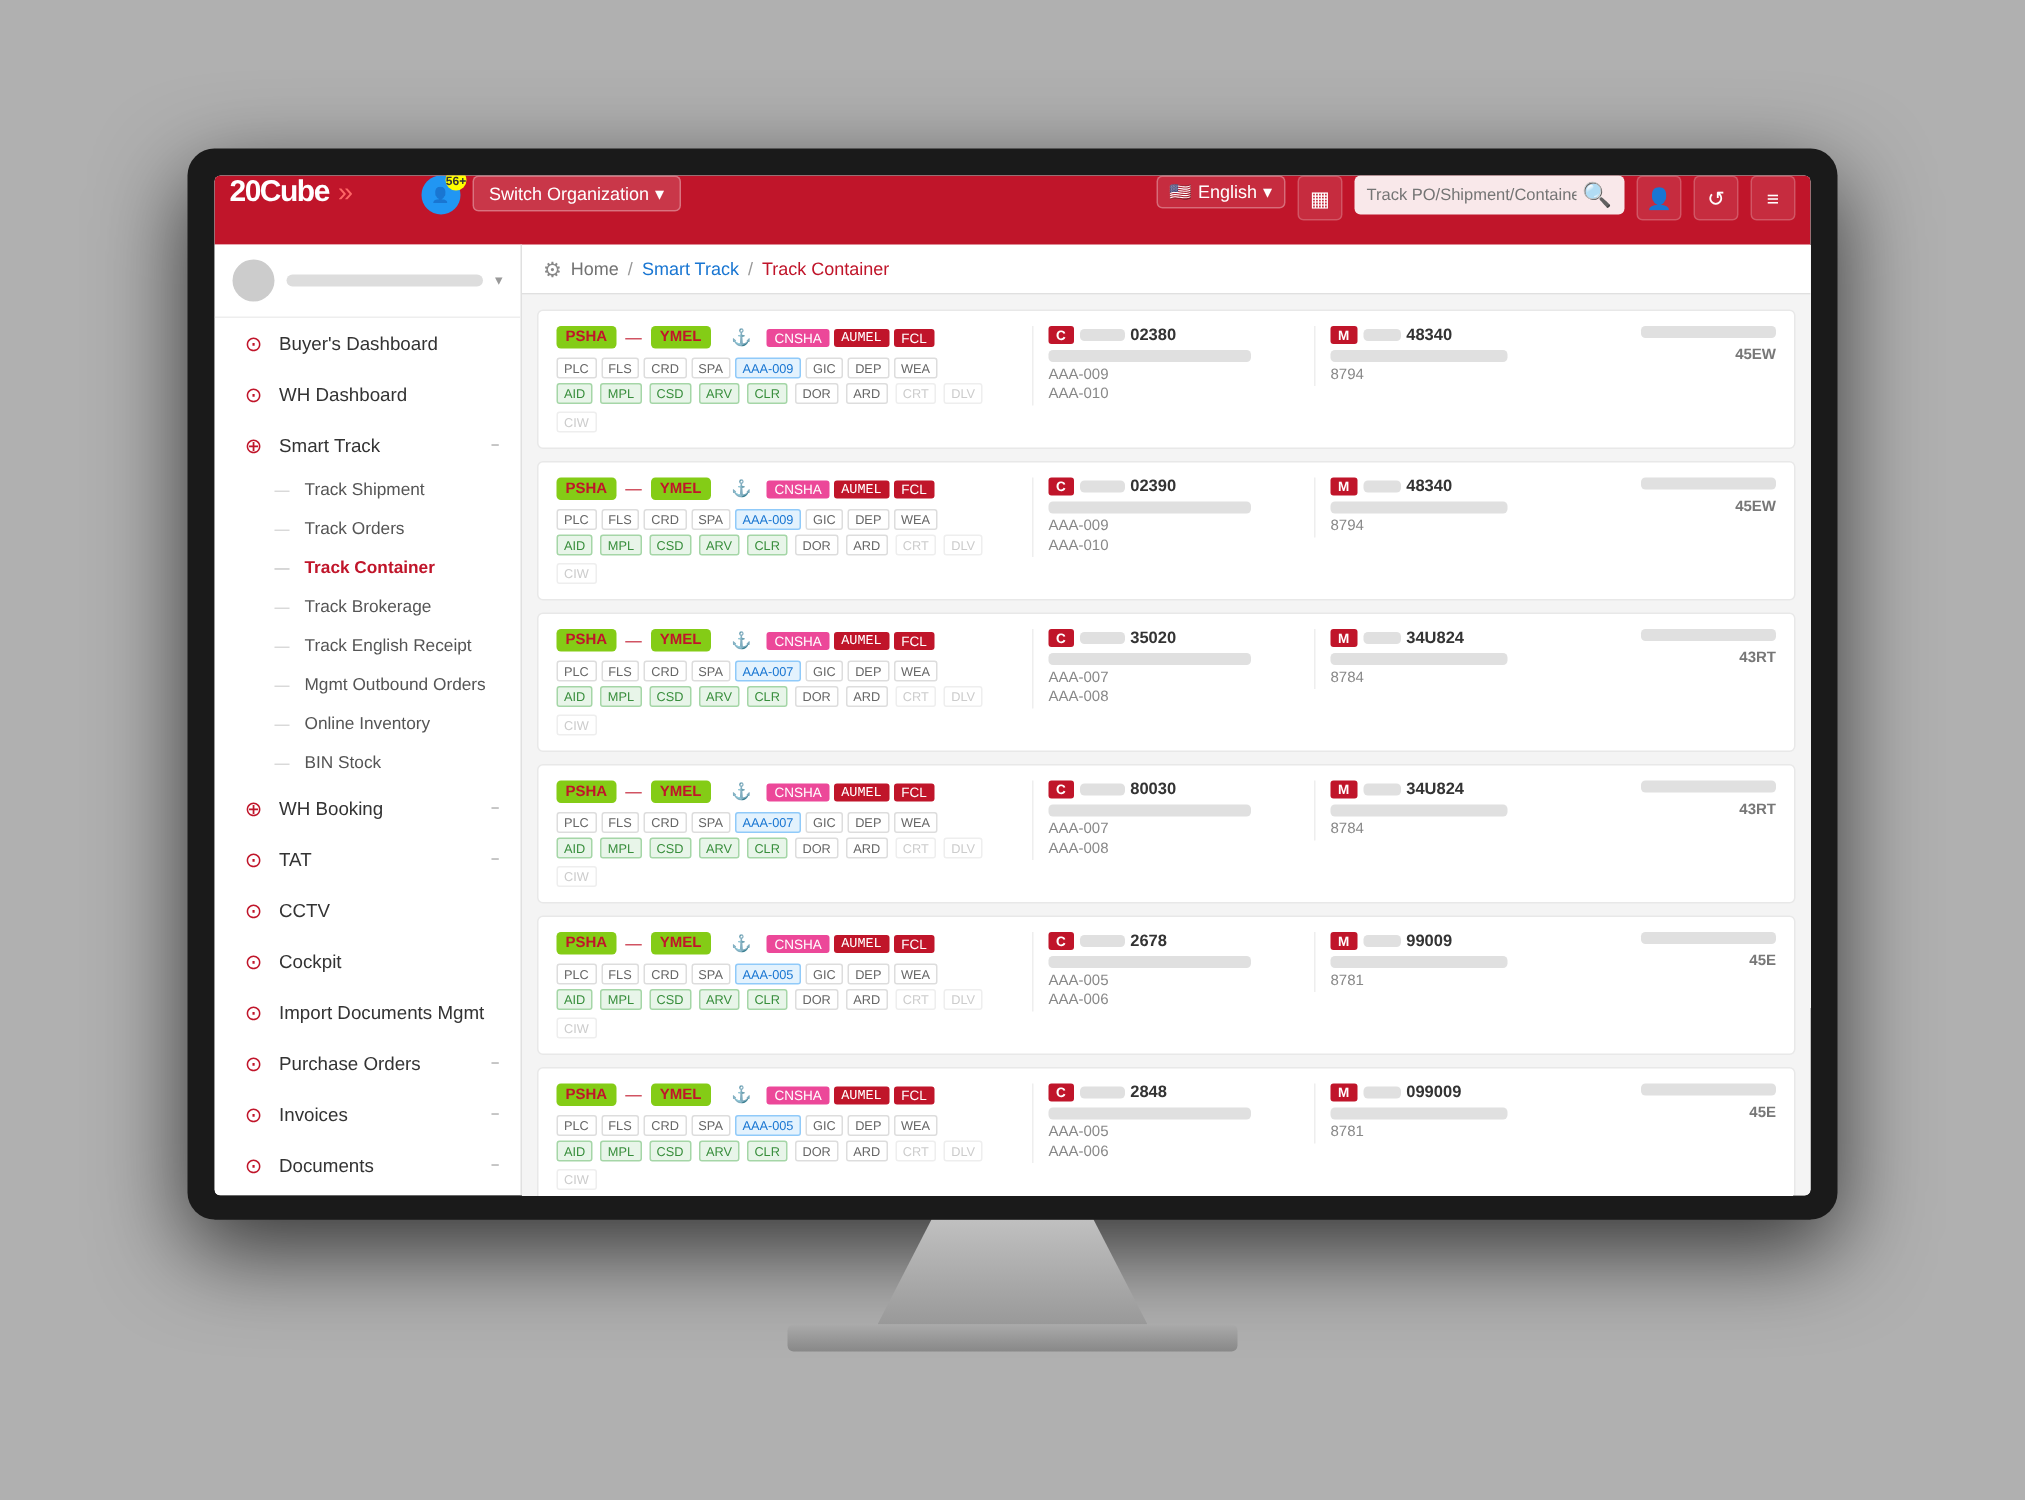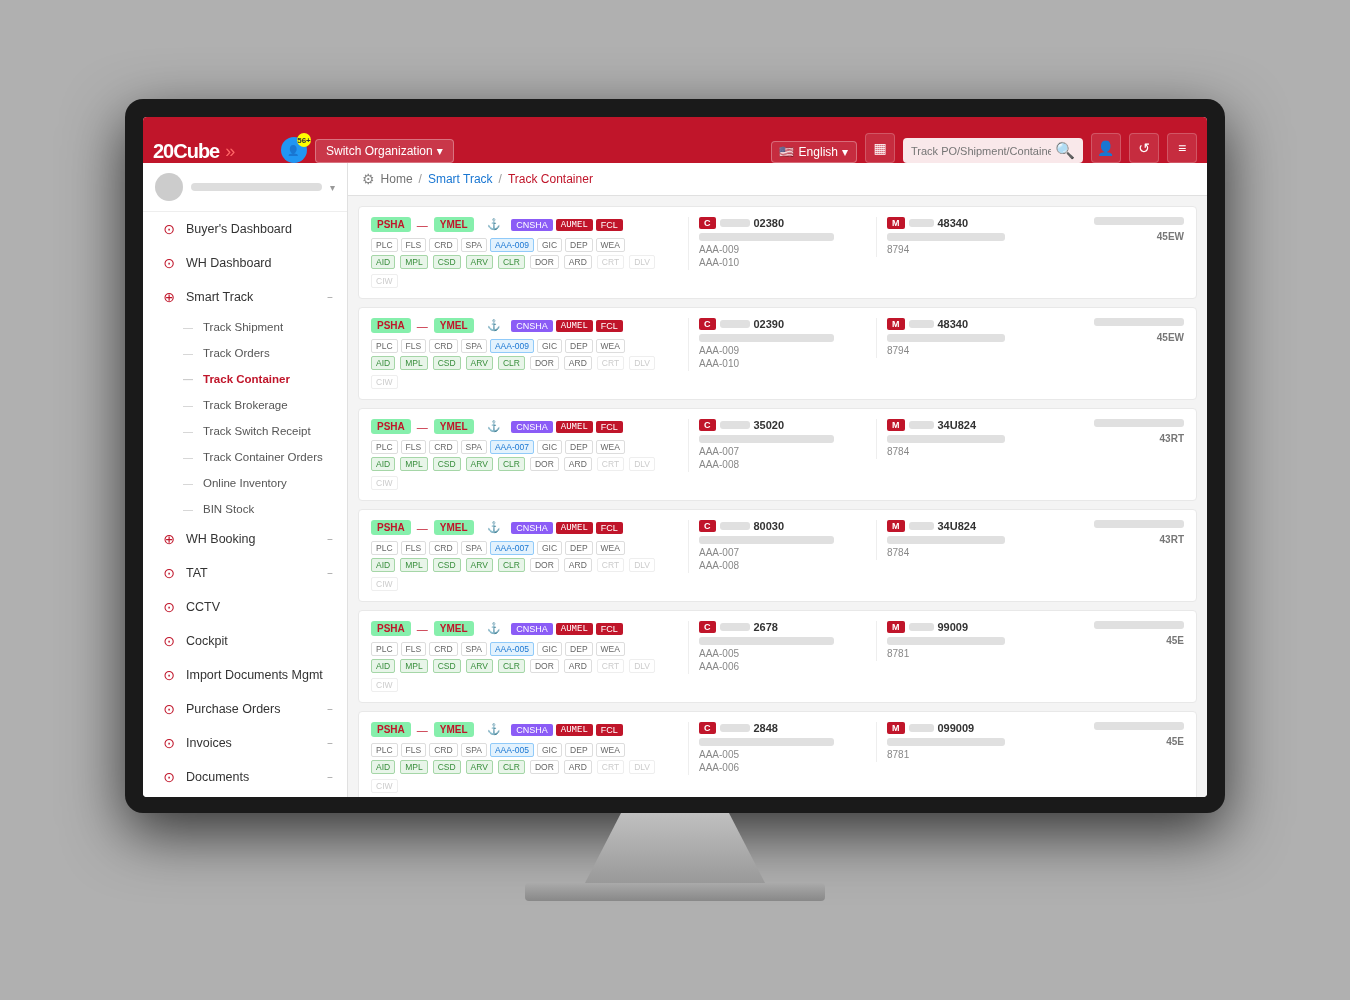--- a/index.html
+++ b/index.html
@@ -43,21 +43,21 @@
       background: linear-gradient(to bottom, #aaa, #888);
       margin: 0 auto;
       border-radius: 4px;
     }
 
     
     .top-nav {
       background: #c0152a;
       height: 46px;
       display: flex;
-      align-items: flex-end;
+      align-items: flex-start;
       padding: 0 10px;
       gap: 8px;
       flex-shrink: 0;
     }
     .logo-area {
       display: flex;
       align-items: center;
       gap: 6px;
       min-width: 120px;
     }
@@ -256,37 +256,37 @@
       align-items: start;
     }
     .card-left {}
     .card-route {
       display: flex;
       align-items: center;
       gap: 6px;
       margin-bottom: 6px;
     }
     .route-pill {
-      background: #86efac;
+      background: #84cc16;
       color: #c0152a;
       font-size: 10px;
       font-weight: bold;
       padding: 2px 6px;
       border-radius: 3px;
     }
     .route-dash {
       color: #c0152a;
       font-size: 11px;
     }
     .carrier-badges {
       display: flex;
       gap: 3px;
       margin-left: 4px;
     }
-    .badge-cnsha { background: #8b5cf6; color: #fff; font-size: 9px; padding: 1px 5px; border-radius: 2px; }
+    .badge-cnsha { background: #ec4899; color: #fff; font-size: 9px; padding: 1px 5px; border-radius: 2px; }
     .badge-aumel { background: #c0152a; color: #fff; font-size: 9px; padding: 1px 5px; border-radius: 2px; font-family: Liberation Mono, monospace; }
     .badge-fcl { background: #c0152a; color: #fff; font-size: 9px; padding: 1px 5px; border-radius: 2px; }
     .step-pills-row1 {
       display: flex;
       gap: 3px;
       margin-bottom: 3px;
       flex-wrap: wrap;
     }
     .step-pills-row2 {
       display: flex;
@@ -429,24 +429,24 @@
             <div class="sidebar-sub-item">
               <span>Track Orders</span>
             </div>
             <div class="sidebar-sub-item active">
               <span>Track Container</span>
             </div>
             <div class="sidebar-sub-item">
               <span>Track Brokerage</span>
             </div>
             <div class="sidebar-sub-item">
-              <span>Track Switch Receipt</span>
+              <span>Track English Receipt</span>
             </div>
             <div class="sidebar-sub-item">
-              <span>Track Container Orders</span>
+              <span>Mgmt Outbound Orders</span>
             </div>
             <div class="sidebar-sub-item">
               <span>Online Inventory</span>
             </div>
             <div class="sidebar-sub-item">
               <span>BIN Stock</span>
             </div>
           </div>
 
           <div class="sidebar-item">

